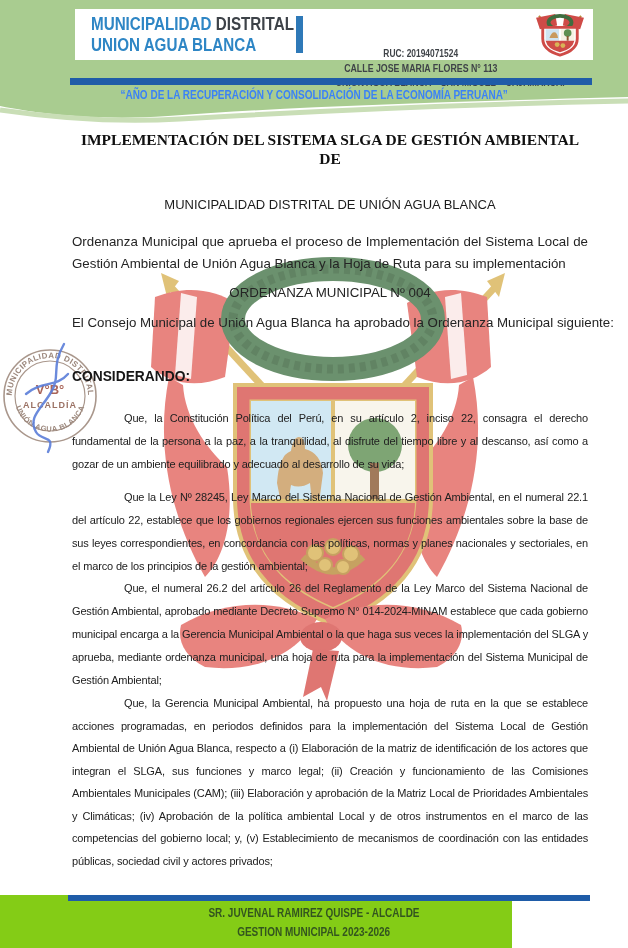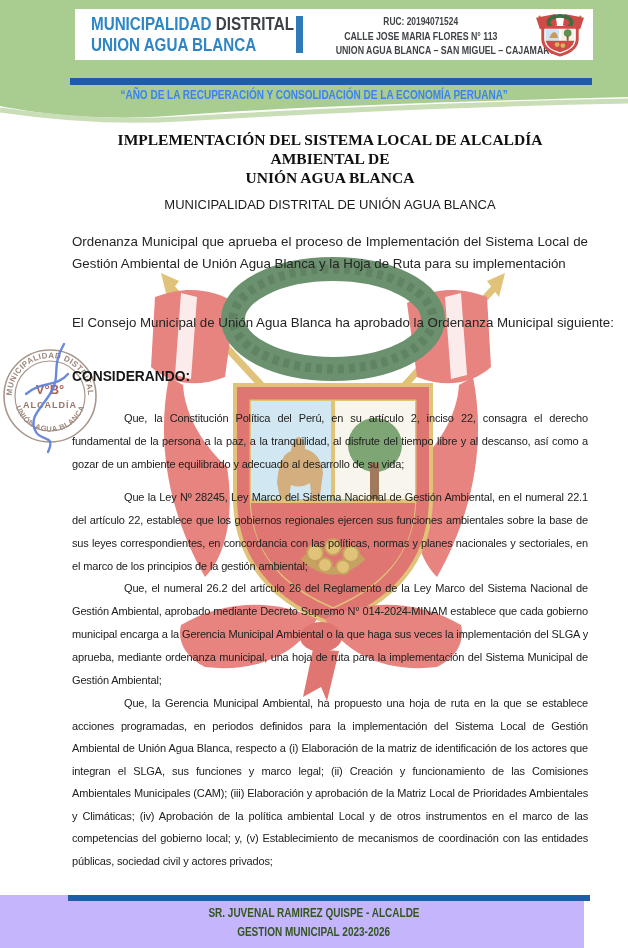--- a/index.html
+++ b/index.html
@@ -18,21 +18,21 @@
     position:absolute;left:75px;top:9px;width:518px;height:51px;
     background:#ffffff;z-index:2;
   }
   .logo-block{position:absolute;left:16px;top:4px;line-height:1.12;font-weight:bold;font-size:19px;}
   .logo-line1-blue{color:#2e86c5;}
   .logo-line1-dark{color:#3d4248;}
   .logo-line2{color:#2e86c5;}
   .header-divider{position:absolute;left:221px;top:7px;width:7px;height:37px;background:#2e79b8;}
   .info-block{position:absolute;left:232px;top:6px;width:228px;text-align:center;
     font-weight:bold;color:#3f4348;line-height:1.3;}
-  .info-ruc{font-size:10.5px;}
+  .info-ruc{font-size:10.5px;margin-top:32px;}
   .info-address{font-size:11px;}
   .info-location{font-size:11px;}
   .coat-small{position:absolute;right:4px;top:3px;}
   .header-rule{position:absolute;left:70px;top:78px;width:522px;height:7px;background:#1f5ca8;z-index:2;}
   .slogan{position:absolute;left:0;top:88px;width:628px;text-align:center;z-index:2;
     font-weight:bold;font-size:12.5px;color:#3b82f6;}
 
   
   .watermark{position:absolute;left:85px;top:257px;z-index:1;opacity:0.8;}
   .stamp{position:absolute;left:-2px;top:336px;z-index:1;}
@@ -44,21 +44,21 @@
   .doc-subtitle{top:197px;text-align:center;font-size:13px;color:#1c1c1c;white-space:nowrap;}
   .doc-summary{top:231px;font-size:13.3px;line-height:22px;text-align:justify;}
   .ordinance{top:285px;text-align:center;font-size:13.3px;white-space:nowrap;}
   .approval{top:315px;font-size:13.3px;white-space:nowrap;}
   .considering{top:369px;font-weight:bold;font-size:13.8px;color:#161616;}
   .para{font-size:11px;line-height:23px;text-align:justify;text-indent:52px;
     letter-spacing:-0.15px;color:#212121;}
   .p1{top:396px;} .p2{top:475px;} .p3{top:566px;} .p4{top:681px;line-height:22.5px;}
 
   
-  .footer-band{position:absolute;left:0;top:895px;width:584px;height:53px;background:#c4b5fd;z-index:2;}
+  .footer-band{position:absolute;left:0;top:895px;width:512px;height:53px;background:#84cc16;z-index:2;}
   .footer-rule{position:absolute;left:68px;top:0;width:522px;height:6px;background:#1f5ca8;}
   .footer-text{position:absolute;left:0;top:9px;width:628px;text-align:center;
     font-weight:bold;color:#33551f;line-height:1.55;}
   .footer-line1{font-size:12.5px;}
   .footer-line2{font-size:12.5px;}
 </style>
 </head>
 <body>
 
 <div class="page">
@@ -168,28 +168,28 @@
       <text x="52" y="58" text-anchor="middle" font-family="Liberation Sans, sans-serif" font-size="13" font-weight="bold" fill="#9b4a3c">V°B°</text>
       <text x="52" y="72" text-anchor="middle" font-family="Liberation Sans, sans-serif" font-size="9" font-weight="bold" fill="#8a5a4a" letter-spacing="1">ALCALDÍA</text>
     </g>
     <g stroke="#5b7ed9" stroke-width="2.4" fill="none" stroke-linecap="round" opacity="0.9">
       <path d="M66 8 C 52 32, 64 40, 52 58 C 42 74, 30 82, 38 96 C 44 106, 58 98, 50 116"></path>
       <path d="M28 58 C 44 44, 58 52, 70 38"></path>
     </g>
   </svg>
 
   <div class="txt doc-title">
-    <div>IMPLEMENTACIÓN DEL SISTEMA LOCAL DE ALCALDÍA AMBIENTAL DE</div>
-    <div>UNIÓN AGUA BLANCA</div>
+    <div>IMPLEMENTACIÓN DEL SISTEMA SLGA DE GESTIÓN AMBIENTAL DE</div>
   </div>
 
   <div class="txt doc-subtitle">MUNICIPALIDAD DISTRITAL DE UNIÓN AGUA BLANCA</div>
 
   <div class="txt doc-summary">Ordenanza Municipal que aprueba el proceso de Implementación del Sistema Local de Gestión Ambiental de Unión Agua Blanca y la Hoja de Ruta para su implementación</div>
 
+  <div class="txt ordinance">ORDENANZA MUNICIPAL Nº 004</div>
 
   <div class="txt approval">El Consejo Municipal de Unión Agua Blanca ha aprobado la Ordenanza Municipal siguiente:</div>
 
   <div class="txt considering">CONSIDERANDO:</div>
 
   <p class="txt para p1">Que, la Constitución Política del Perú, en su artículo 2, inciso 22, consagra el derecho fundamental de la persona a la paz, a la tranquilidad, al disfrute del tiempo libre y al descanso, así como a gozar de un ambiente equilibrado y adecuado al desarrollo de su vida;</p>
   <p class="txt para p2">Que la Ley Nº 28245, Ley Marco del Sistema Nacional de Gestión Ambiental, en el numeral 22.1 del artículo 22, establece que los gobiernos regionales ejercen sus funciones ambientales sobre la base de sus leyes correspondientes, en concordancia con las políticas, normas y planes nacionales y sectoriales, en el marco de los principios de la gestión ambiental;</p>
   <p class="txt para p3">Que, el numeral 26.2 del artículo 26 del Reglamento de la Ley Marco del Sistema Nacional de Gestión Ambiental, aprobado mediante Decreto Supremo N° 014-2024-MINAM establece que cada gobierno municipal encarga a la Gerencia Municipal Ambiental o la que haga sus veces la implementación del SLGA y aprueba, mediante ordenanza municipal, una hoja de ruta para la implementación del Sistema Municipal de Gestión Ambiental;</p>
   <p class="txt para p4">Que, la Gerencia Municipal Ambiental, ha propuesto una hoja de ruta en la que se establece acciones programadas, en periodos definidos para la implementación del Sistema Local de Gestión Ambiental de Unión Agua Blanca, respecto a (i) Elaboración de la matriz de identificación de los actores que integran el SLGA, sus funciones y marco legal; (ii) Creación y funcionamiento de las Comisiones Ambientales Municipales (CAM); (iii) Elaboración y aprobación de la Matriz Local de Prioridades Ambientales y Climáticas; (iv) Aprobación de la política ambiental Local y de otros instrumentos en el marco de las competencias del gobierno local; y, (v) Establecimiento de mecanismos de coordinación con las entidades públicas, sociedad civil y actores privados;</p>
 

